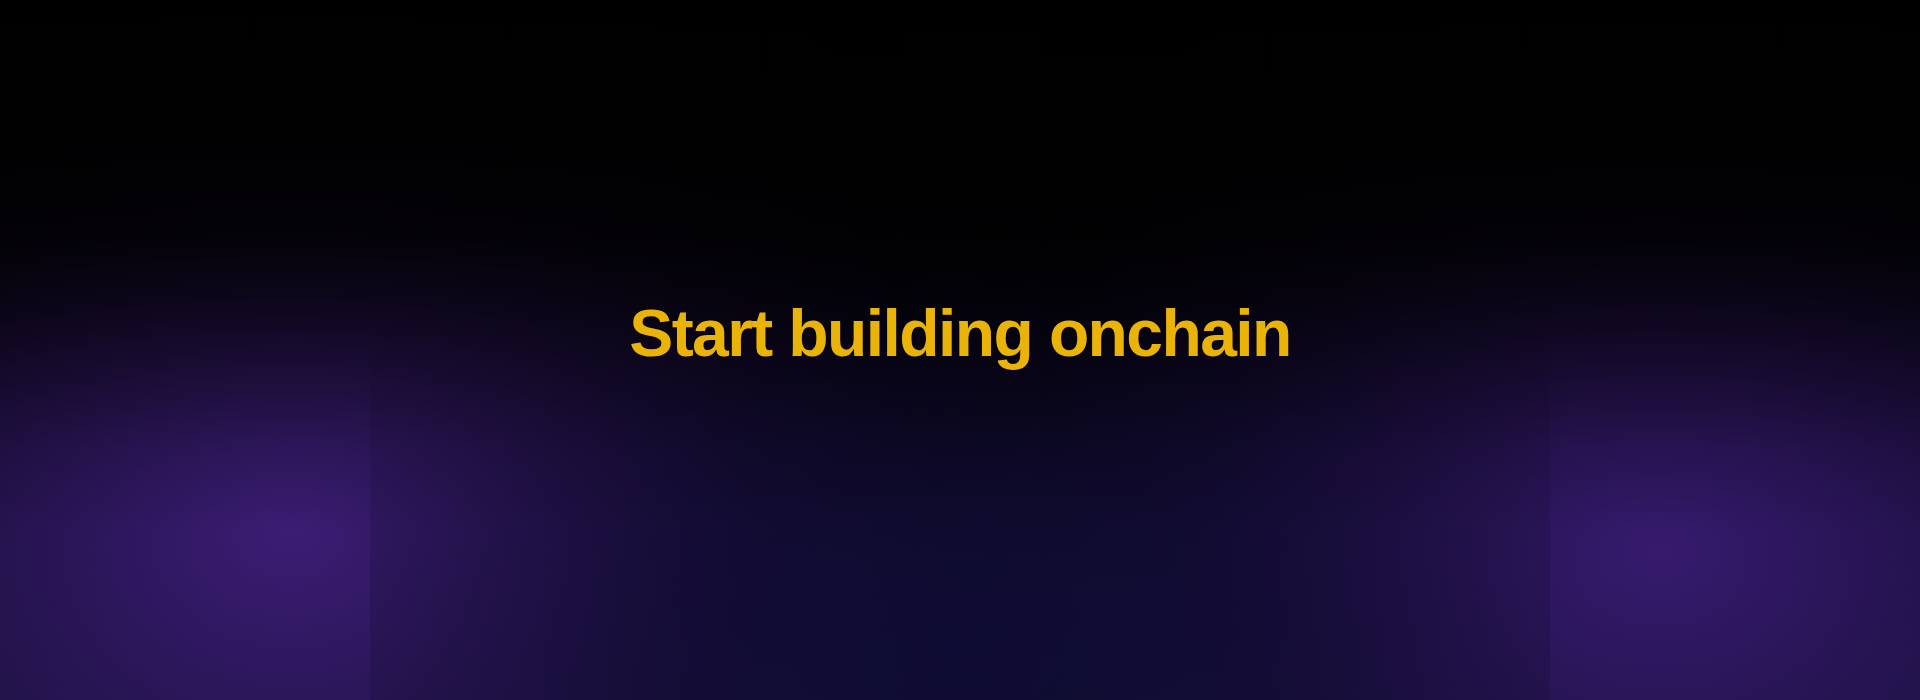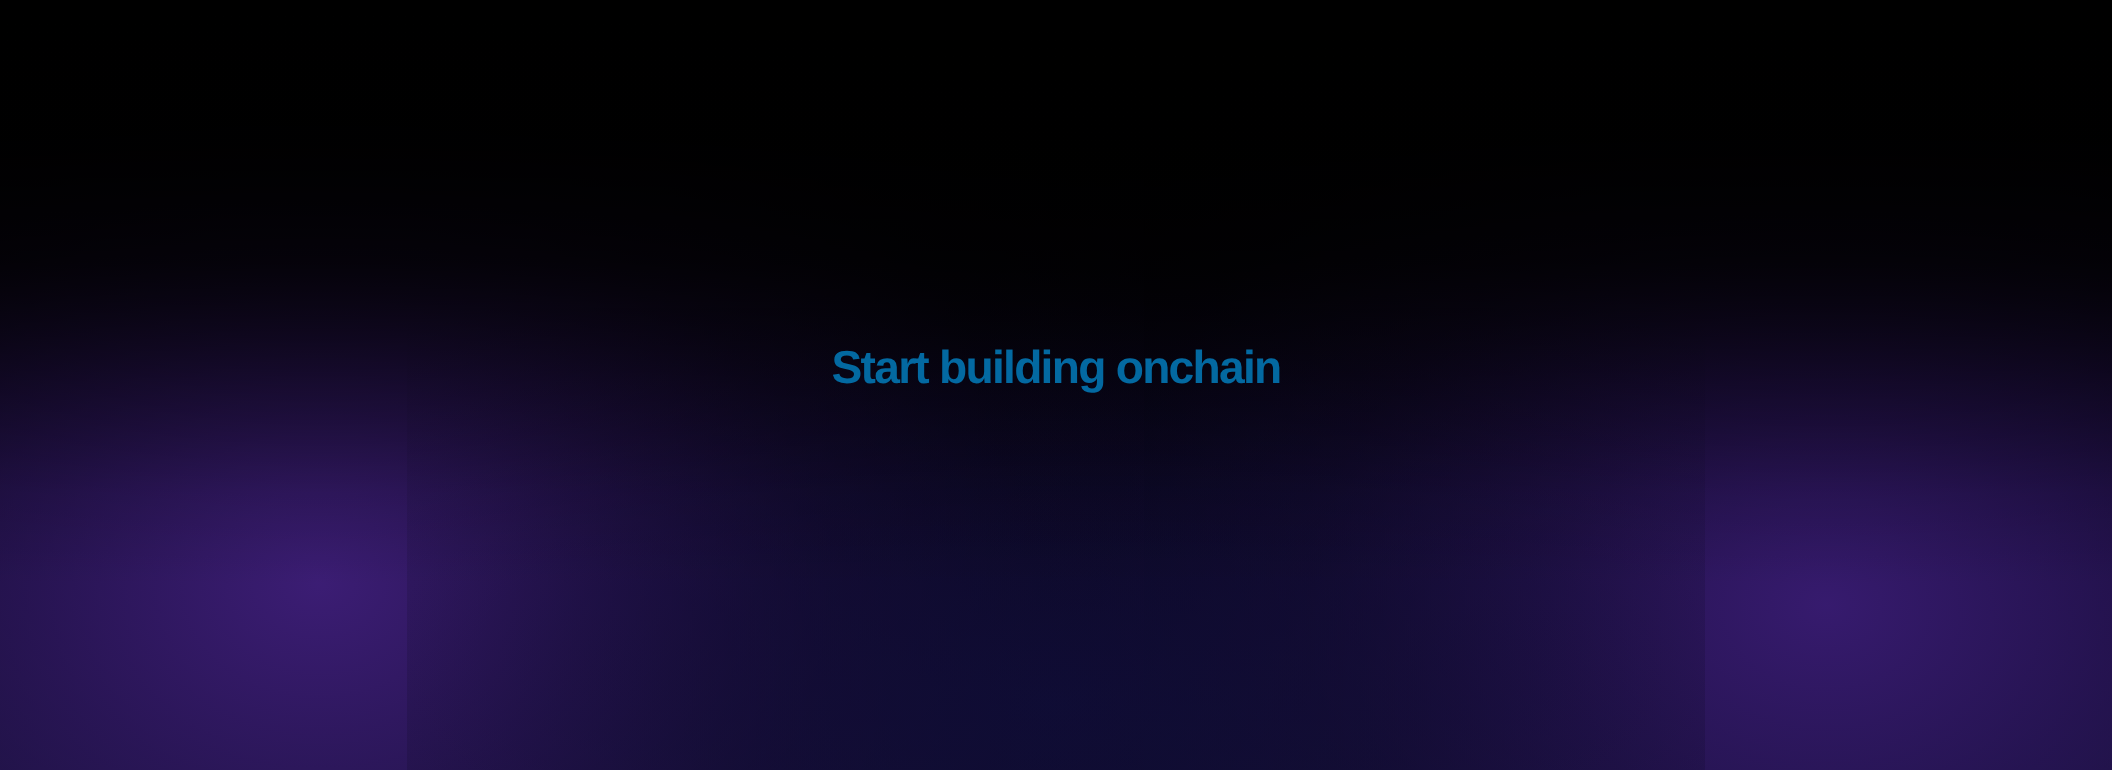--- a/index.html
+++ b/index.html
@@ -127,23 +127,23 @@
     position: relative;
     z-index: 5;
     width: 100%;
     text-align: center;
     
     transform: translateY(-16px);
   }
 
   .hero-heading {
     margin: 0;
-    color: #0369a1;
+    color: #eab308;
     font-family: "Liberation Sans", "DejaVu Sans", sans-serif;
-    font-size: 42px;
+    font-size: 66px;
     font-weight: 700;
     line-height: 1.08;
     letter-spacing: -1.6px;
     white-space: nowrap;
   }
 </style>
 </head>
 <body>
 
 <div class="hero-banner">

